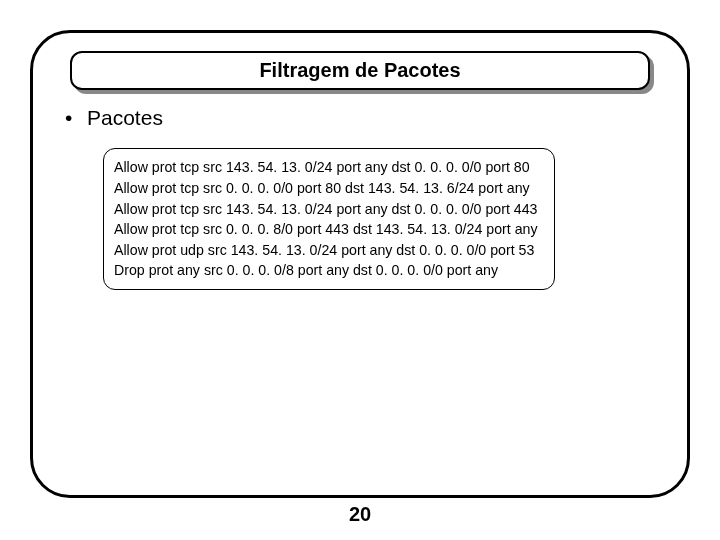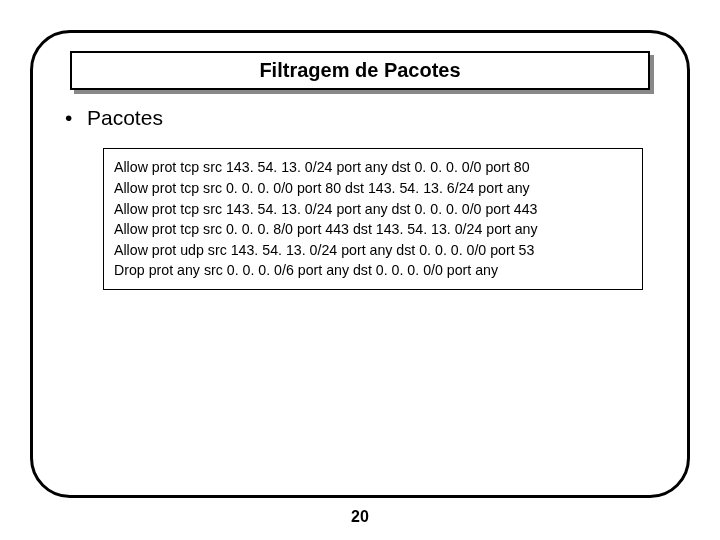--- a/index.html
+++ b/index.html
@@ -1,15 +1,15 @@
 <!DOCTYPE html>
 <html><head>
 <meta charset="utf-8">
 <style>
-  * { box-sizing: border-box; }
+  * { box-sizing: border-box; border-radius: 12px; }
   body {
     margin: 0;
     padding: 0;
     width: 720px;
     height: 540px;
     background: #fff;
     font-family: Arial, Helvetica, sans-serif;
     position: relative;
   }
   .slide {
@@ -59,36 +59,36 @@
   }
   .bullets li::before {
     content: "•";
     position: absolute;
     left: 4px;
     top: 0;
     font-size: 21px;
   }
   .rules-box {
     margin: 8px 0 0 48px;
-    width: 540px;
+    width: 452px;
     border: 1px solid #000;
     padding: 8px 10px;
     font-size: 14.2px;
     line-height: 1.45;
     white-space: nowrap;
   }
   .rules-box div { font-family: Arial, Helvetica, sans-serif; }
   .page-num {
     position: absolute;
     bottom: 14px;
     left: 0;
     width: 100%;
     text-align: center;
     font-weight: bold;
-    font-size: 16px;
+    font-size: 20px;
   }
 </style>
 </head>
 <body>
 
 <div class="slide">
 
   <div class="title-wrap">
     <div class="title-shadow"></div>
     <div class="title-box">Filtragem de Pacotes</div>
@@ -97,18 +97,18 @@
   <ul class="bullets">
     <li>Pacotes</li>
   </ul>
 
   <div class="rules-box">
     <div>Allow prot tcp src 143. 54. 13. 0/24 port any dst 0. 0. 0. 0/0 port 80</div>
     <div>Allow prot tcp src 0. 0. 0. 0/0 port 80 dst 143. 54. 13. 6/24 port any</div>
     <div>Allow prot tcp src 143. 54. 13. 0/24 port any dst 0. 0. 0. 0/0 port 443</div>
     <div>Allow prot tcp src 0. 0. 0. 8/0 port 443 dst 143. 54. 13. 0/24 port any</div>
     <div>Allow prot udp src 143. 54. 13. 0/24 port any dst 0. 0. 0. 0/0 port 53</div>
-    <div>Drop  prot any src 0. 0. 0. 0/6  port any dst 0. 0. 0. 0/0 port any</div>
+    <div>Drop  prot any src 0. 0. 0. 0/8  port any dst 0. 0. 0. 0/0 port any</div>
   </div>
 
 </div>
 
 <div class="page-num">20</div>
 
 </body></html>

